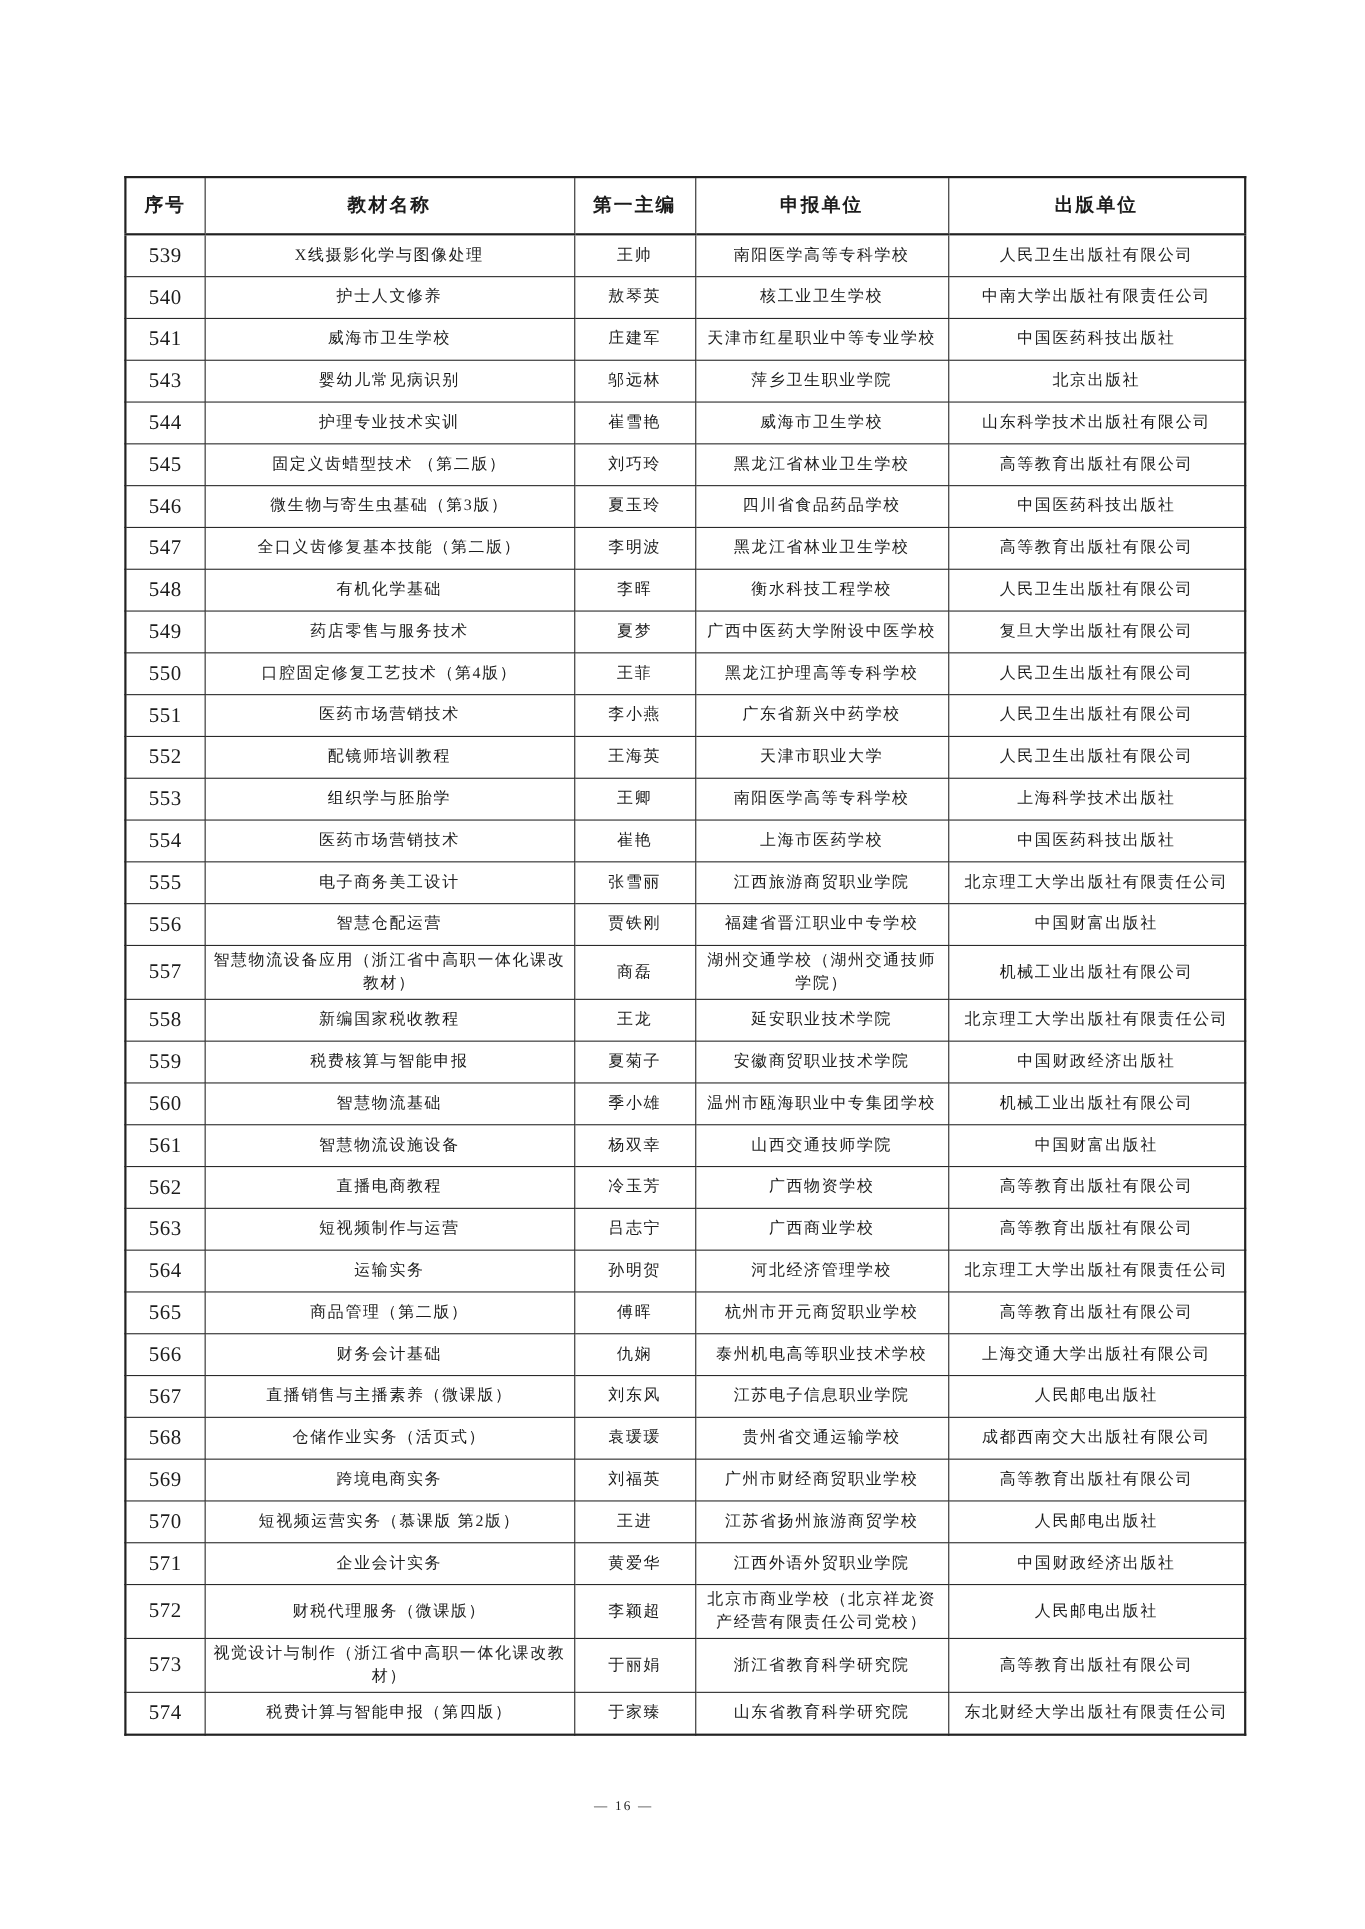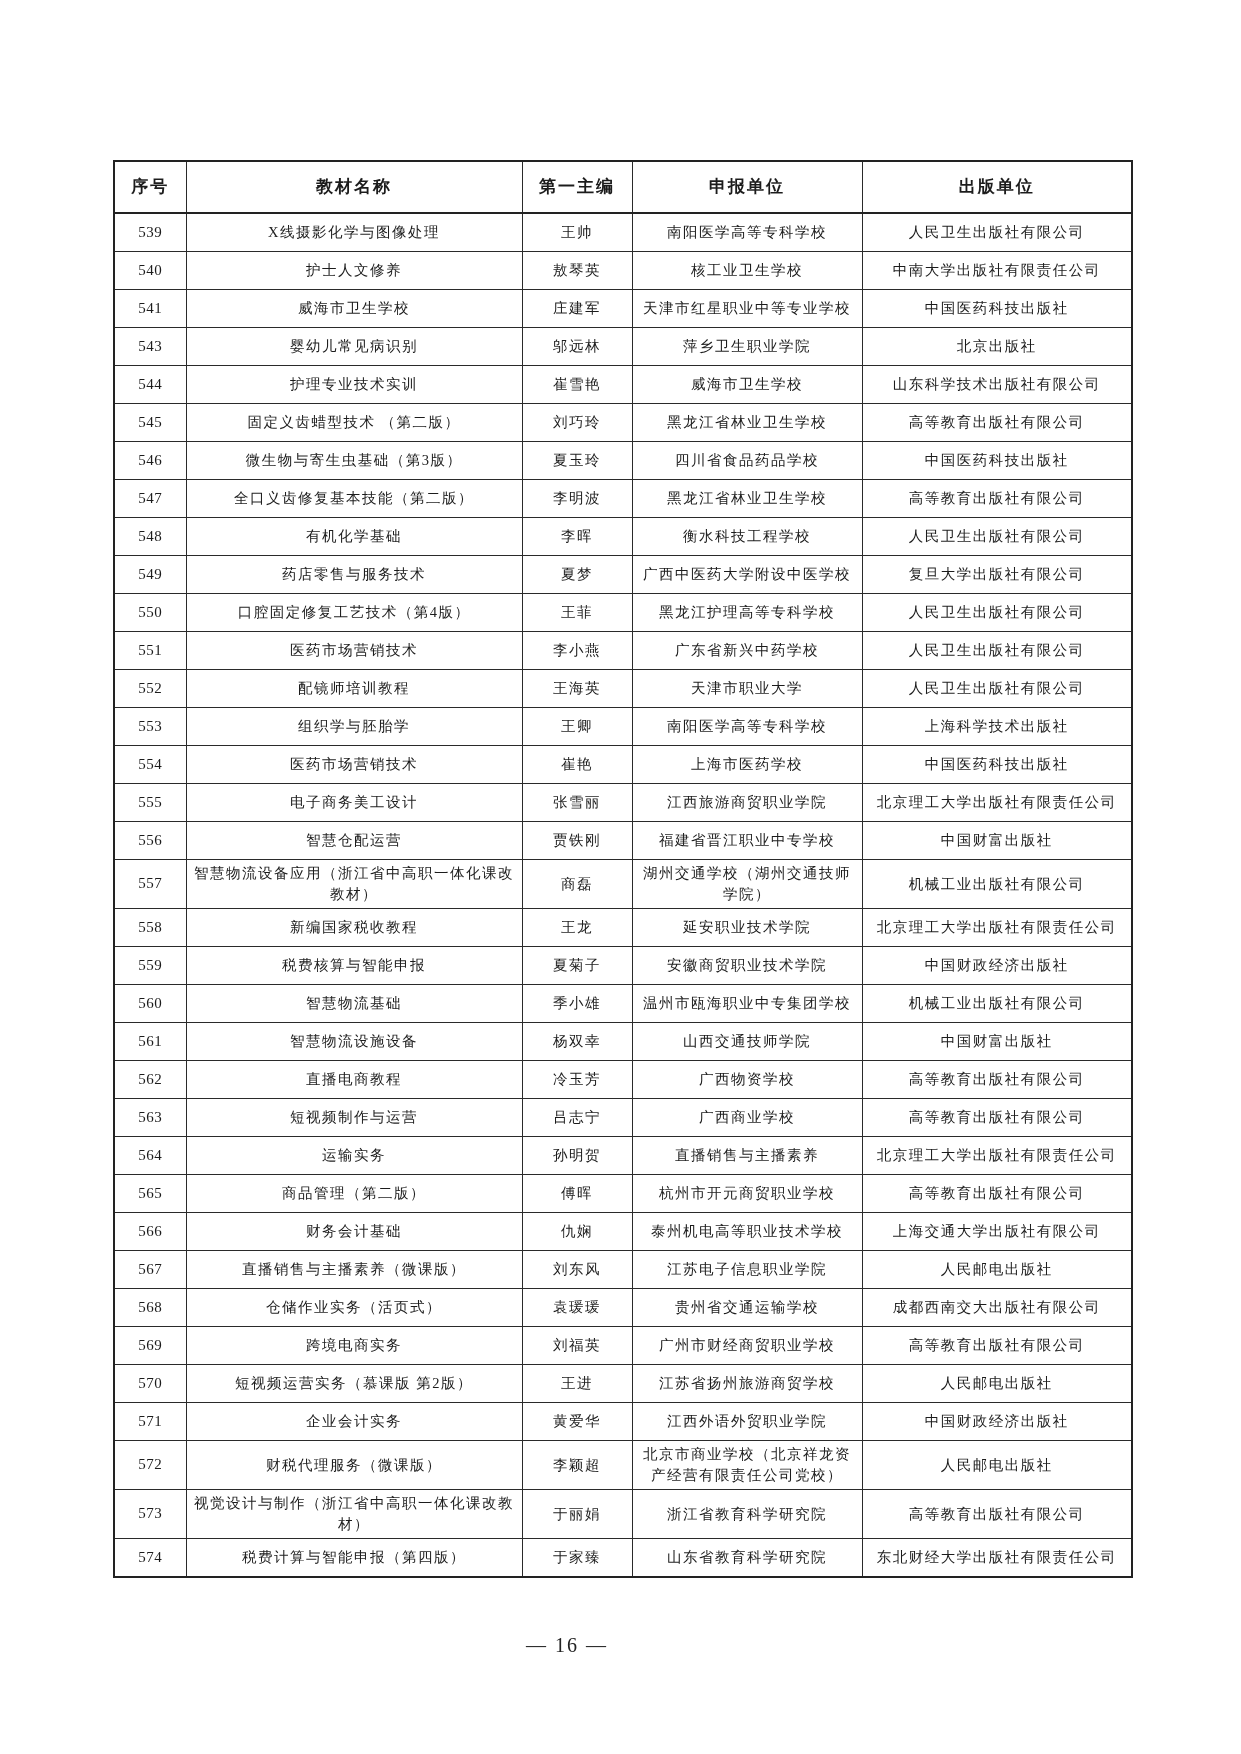--- a/index.html
+++ b/index.html
@@ -28,27 +28,27 @@
     font-weight:bold;
     font-size:17px;
     height:44px;
     letter-spacing:2px;
     border-bottom:2px solid #222;
     background:#fff;
   }
   .tbl tbody td{height:31px;}
   .tbl tbody td.c-seq{
     letter-spacing:0.5px;
-    font-size:15px;
+    font-size:19px;
   }
   .footer-num{
     position:absolute;
     left:0;right:0;top:1634px;
     text-align:center;
-    font-size:20px;
+    font-size:12px;
     letter-spacing:2px;
     color:#222;
     font-family:"Liberation Serif","DejaVu Serif",serif;
   }
 </style>
 </head>
 <body>
 
 <div class="page">
 
@@ -235,21 +235,21 @@
           <td class="c-seq">563</td>
           <td class="c-title">短视频制作与运营</td>
           <td class="c-editor">吕志宁</td>
           <td class="c-applicant">广西商业学校</td>
           <td class="c-publisher">高等教育出版社有限公司</td>
         </tr>
         <tr>
           <td class="c-seq">564</td>
           <td class="c-title">运输实务</td>
           <td class="c-editor">孙明贺</td>
-          <td class="c-applicant">直播销售与主播素养</td>
+          <td class="c-applicant">河北经济管理学校</td>
           <td class="c-publisher">北京理工大学出版社有限责任公司</td>
         </tr>
         <tr>
           <td class="c-seq">565</td>
           <td class="c-title">商品管理（第二版）</td>
           <td class="c-editor">傅晖</td>
           <td class="c-applicant">杭州市开元商贸职业学校</td>
           <td class="c-publisher">高等教育出版社有限公司</td>
         </tr>
         <tr>

